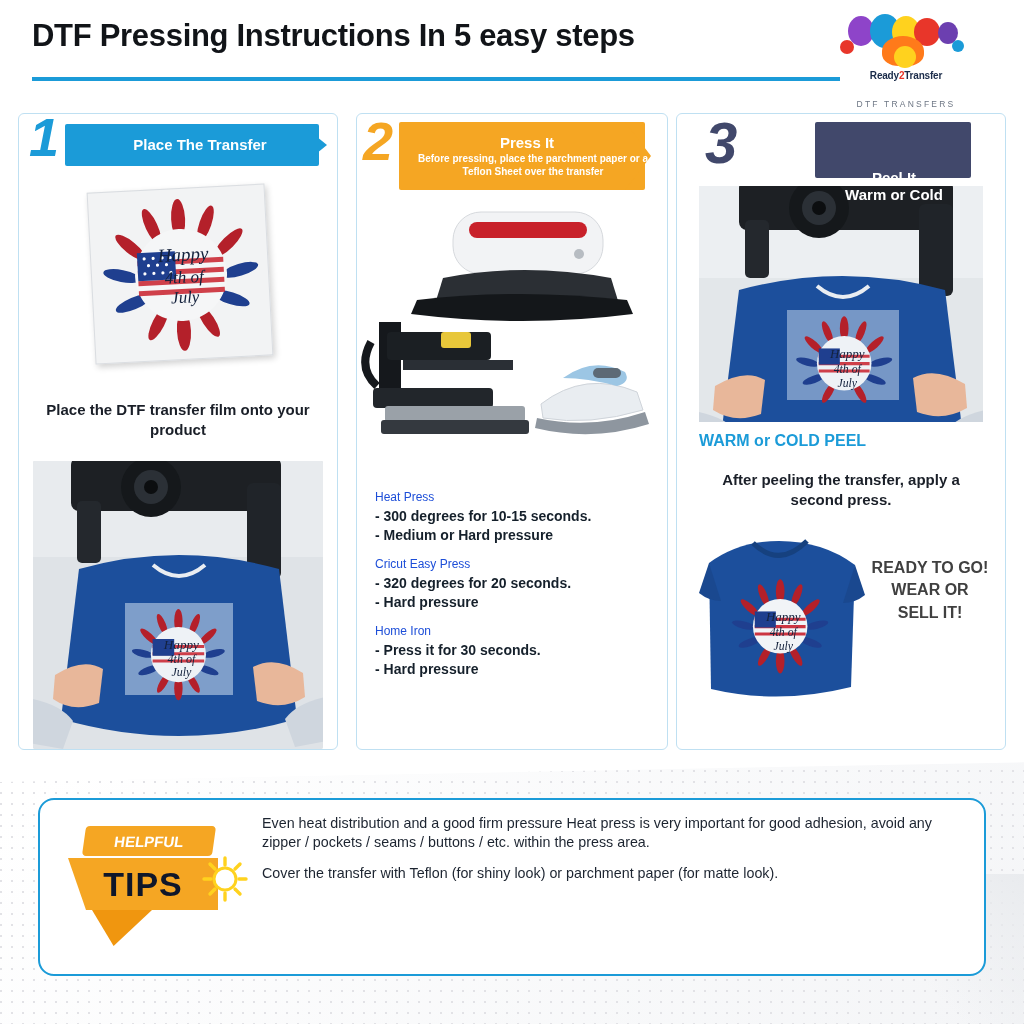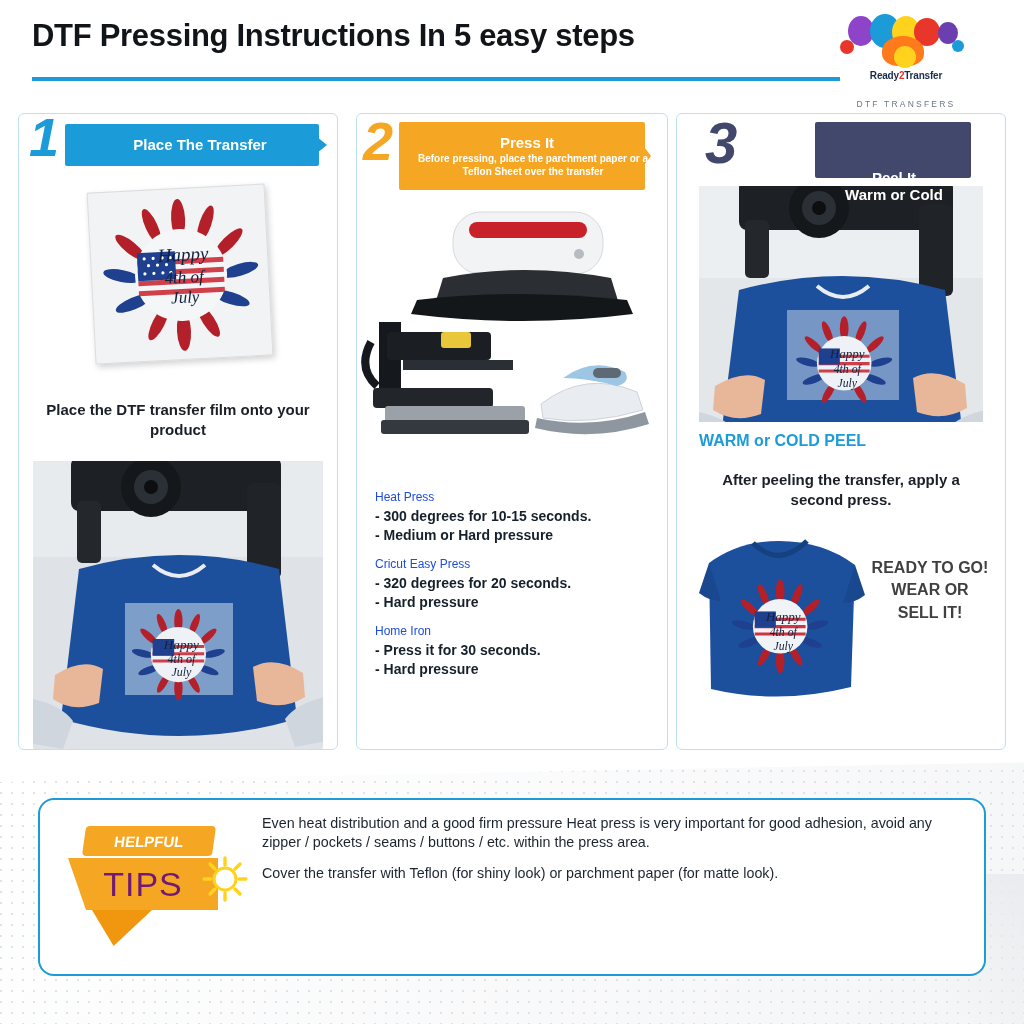--- a/index.html
+++ b/index.html
@@ -122,21 +122,21 @@
   }
   .tips-badge { position: absolute; left: 22px; top: 22px; width: 185px; height: 130px; }
   .tips-helpful {
     position: absolute; left: 22px; top: 4px; width: 130px; height: 30px;
     background: #f5a623; border-radius: 4px; color: #ffffff; font-weight: bold;
     font-size: 15px; display: flex; align-items: center; justify-content: center;
     transform: skewX(-8deg);
   }
   .tips-word {
     position: absolute; left: 6px; top: 36px; width: 150px; height: 52px;
-    background: #f5a623; color: #701a75; font-weight: normal; font-size: 34px;
+    background: #f5a623; color: #0f172a; font-weight: bold; font-size: 34px;
     display: flex; align-items: center; justify-content: center;
     letter-spacing: 1px;
     clip-path: polygon(0 0, 100% 0, 100% 100%, 12% 100%);
   }
   .tips-tail {
     position: absolute; left: 30px; top: 88px; width: 60px; height: 36px;
     background: #f0960f; clip-path: polygon(0 0, 100% 0, 36% 100%);
   }
   .sun {
     position: absolute; left: 140px; top: 34px; width: 46px; height: 46px;

